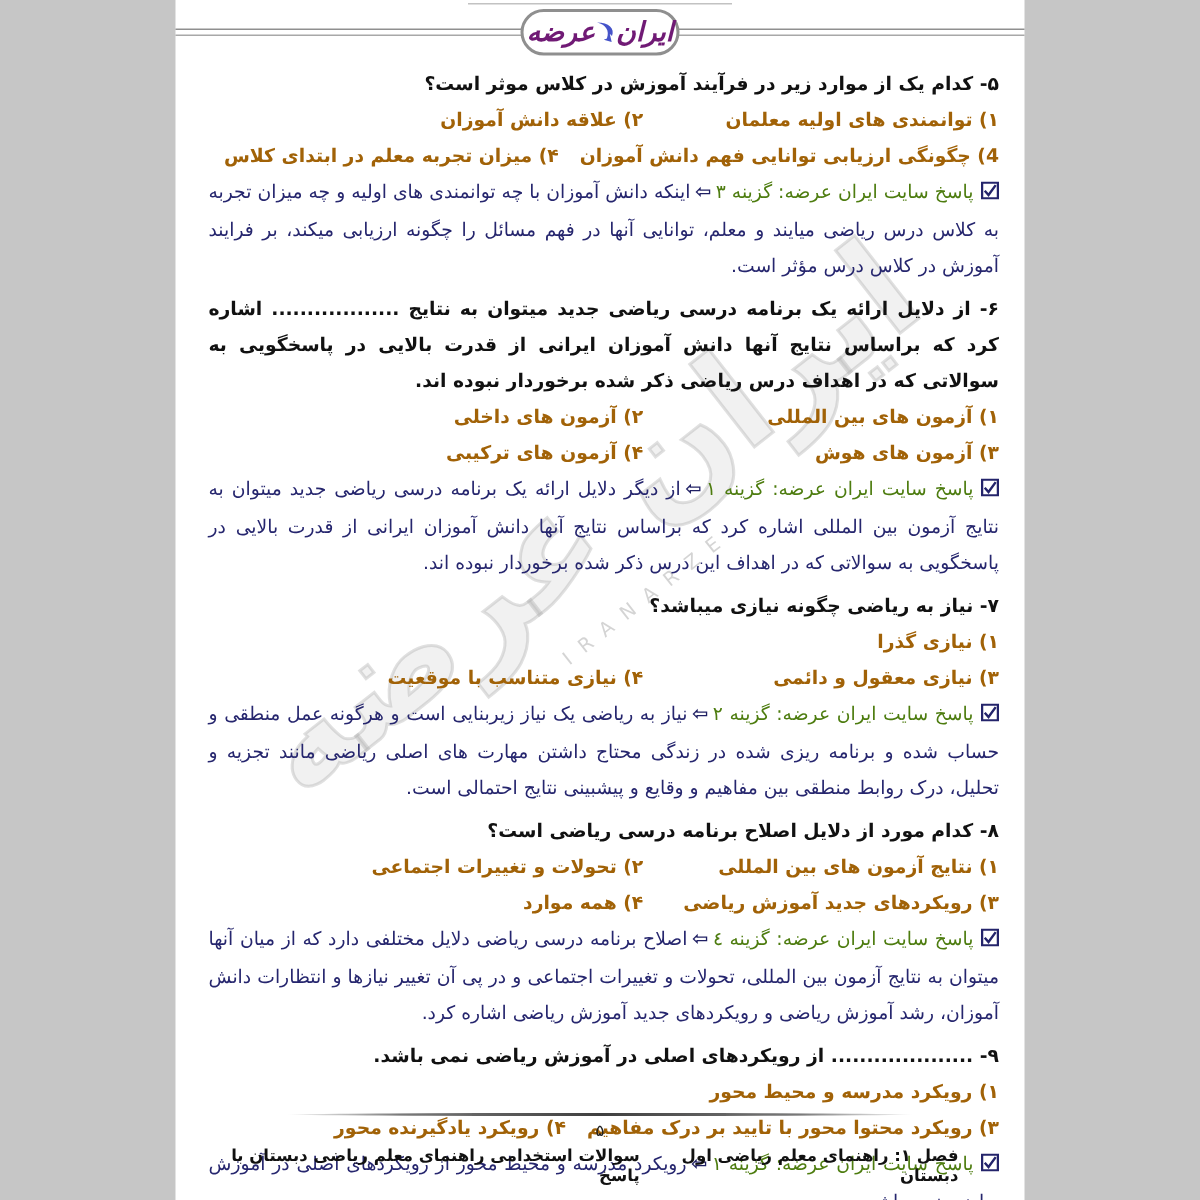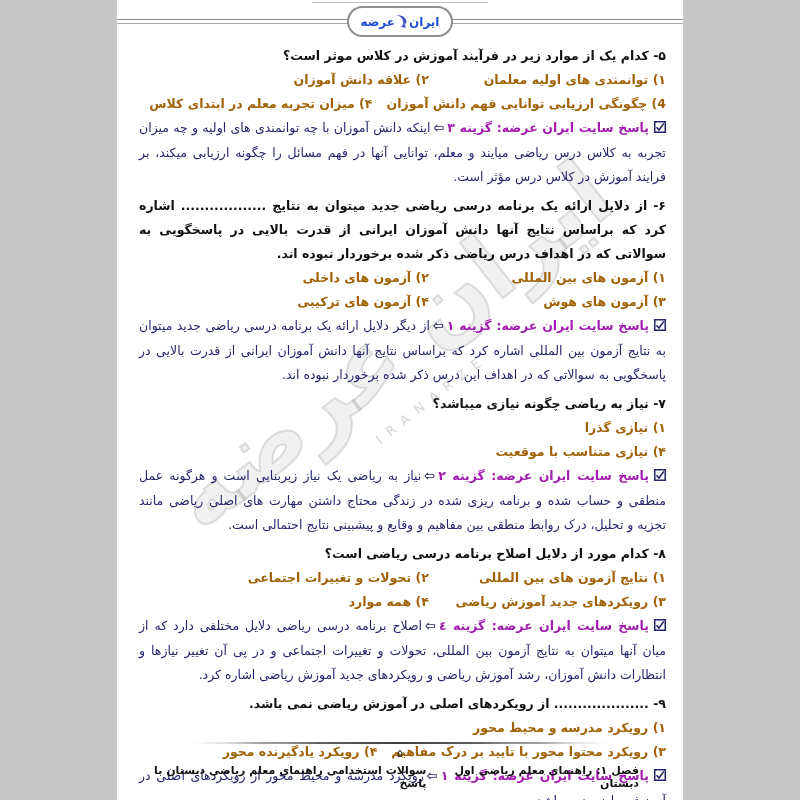--- a/index.html
+++ b/index.html
@@ -10,41 +10,41 @@
 
   
   .header { position:absolute; top:0; left:0; right:0; height:44px; }
   .top-faint { position:absolute; top:2px; left:50%; transform:translateX(-50%); width:176px; height:1px; background:#c2c2c2; }
   .rule { position:absolute; left:0; right:0; height:1px; background:#8f8f8f; }
   .rule.r1 { top:19px; }
   .rule.r2 { top:23px; background:#a8a8a8; }
   .logo-capsule { position:absolute; top:6px; left:50%; transform:translateX(-50%);
     width:106px; height:31px; background:#fff; border:2px solid #8f8f8f; border-radius:16px;
     display:flex; align-items:center; justify-content:center; gap:1px; direction:rtl; }
-  .logo-word { font-size:12px; font-weight:bold; color:#1d4ed8; letter-spacing:-0.5px; }
+  .logo-word { font-size:18px; font-weight:bold; color:#701a75; letter-spacing:-0.5px;font-style:italic; }
   .logo-swoosh { margin:6px -2px 0 -2px; }
 
   
   .watermark { position:absolute; top:290px; left:10px; width:540px; text-align:center;
     transform:rotate(-38deg); pointer-events:none; }
   .wm-main { font-size:92px; font-weight:bold; color:rgba(175,175,175,0.18);
     -webkit-text-stroke:2px rgba(165,165,165,0.35); white-space:nowrap; direction:rtl; }
   .wm-sub { font-size:13px; letter-spacing:9px; color:rgba(160,160,160,0.45); margin-top:6px; }
 
   
   .content { position:absolute; top:44px; right:17px; left:22px; direction:rtl;
     font-size:12.5px; color:#1a1a1a; line-height:24px; }
   .question { margin-bottom:5px; }
   .q-title { font-size:12.5px; font-weight:bold; color:#111; text-align:justify; }
   .opts { display:flex; direction:rtl; }
   .opt { font-weight:bold; color:#a16207; white-space:nowrap; }
   .opt-a { flex:0 0 45%; min-width:max-content; padding-left:14px; }
   .answer { text-align:justify; color:#24246b; }
   .chk-icon { display:inline-block; vertical-align:-1px; margin-left:5px; }
-  .ans-label { font-weight:bold; color:#a21caf; }
+  .ans-label { font-weight:normal; color:#4d7c0f; }
   .ans-arrow { font-weight:bold; color:#1f1f63; padding:0 3px; font-size:13px; }
   .ans-text { color:#26266e; }
 
   
   .footer { position:absolute; left:0; right:0; top:742px; }
   .footer-rule { width:418px; height:2px; margin:0 auto; border-radius:50%;
     background:linear-gradient(to right, rgba(90,90,90,0), #7a7a7a 18%, #3f3f3f 50%, #7a7a7a 82%, rgba(90,90,90,0)); }
   .page-num { text-align:center; font-size:11px; color:#222; margin-top:3px; line-height:13px; }
   .footer-row { display:flex; direction:rtl; justify-content:space-between;
     padding:0 44px 0 26px; margin-top:4px; font-size:11px; font-weight:bold; color:#111; }
@@ -112,20 +112,21 @@
               </svg></span><span class="ans-label">پاسخ سایت ایران عرضه: گزینه ۱</span><span class="ans-arrow">⇦</span><span class="ans-text">از دیگر دلایل ارائه یک برنامه درسی ریاضی جدید میتوان به نتایج آزمون بین المللی اشاره کرد که براساس نتایج آنها دانش آموزان ایرانی از قدرت بالایی در پاسخگویی به سوالاتی که در اهداف این درس ذکر شده برخوردار نبوده اند.</span>
         </p>
       </section>
 
       <section class="question">
         <h3 class="q-title">۷- نیاز به ریاضی چگونه نیازی میباشد؟</h3>
         <div class="opts">
           <span class="opt opt-a">۱) نیازی گذرا</span>
         </div>
         <div class="opts">
+          <span class="opt opt-a">۳) نیازی معقول و دائمی</span>
           <span class="opt opt-b">۴) نیازی متناسب با موقعیت</span>
         </div>
         <p class="answer">
           <span class="chk-icon"><svg width="12" height="12" viewBox="0 0 12 12">
                 <rect x="0.75" y="0.75" width="10.5" height="10.5" fill="none" stroke="#24246b" stroke-width="1.5"></rect>
                 <path d="M2.5 6.2 L5 9 L9.8 2.4" fill="none" stroke="#24246b" stroke-width="1.6"></path>
               </svg></span><span class="ans-label">پاسخ سایت ایران عرضه: گزینه ۲</span><span class="ans-arrow">⇦</span><span class="ans-text">نیاز به ریاضی یک نیاز زیربنایی است و هرگونه عمل منطقی و حساب شده و برنامه ریزی شده در زندگی محتاج داشتن مهارت های اصلی ریاضی مانند تجزیه و تحلیل، درک روابط منطقی بین مفاهیم و وقایع و پیشبینی نتایج احتمالی است.</span>
         </p>
       </section>
 

